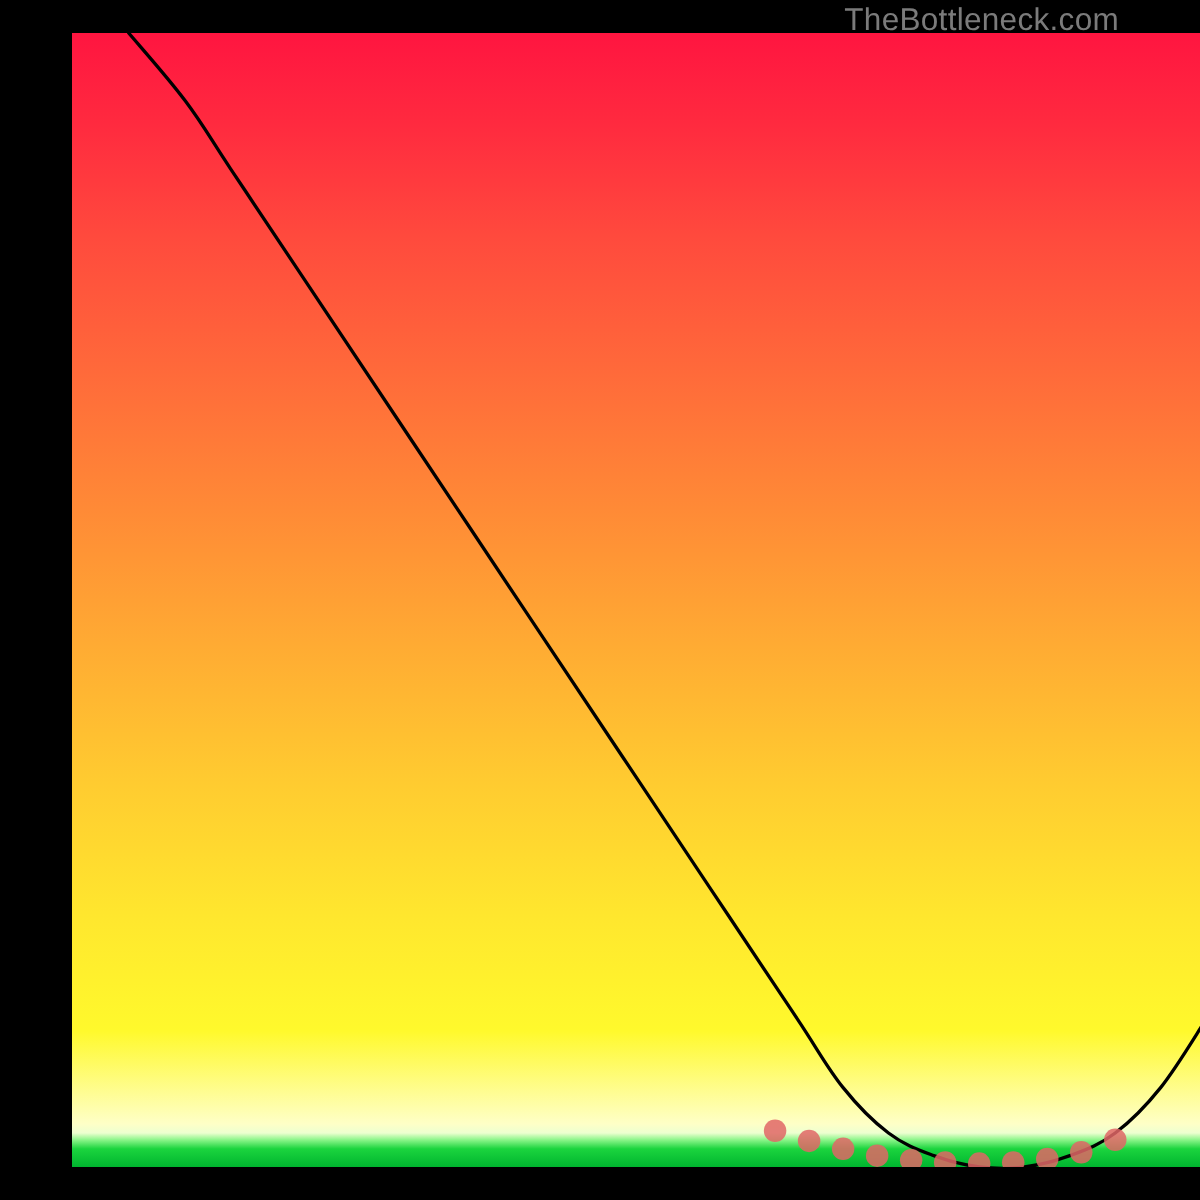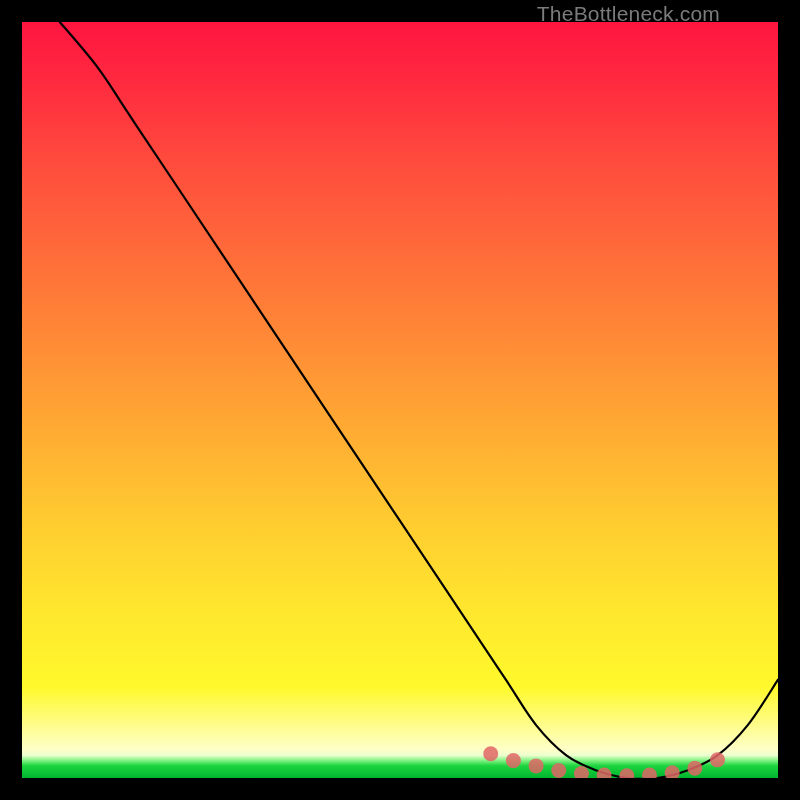--- a/index.html
+++ b/index.html
@@ -9,20 +9,21 @@
     height: 800px;
     background: #000;
     overflow: hidden;
     font-family: Arial, Helvetica, sans-serif;
   }
   .stage {
     position: relative;
     width: 728px;
     height: 800px;
     background: #000;
+    margin-left: 26px;
   }
   .plot-area {
     position: absolute;
     left: 22px;
     top: 22px;
     width: 756px;
     height: 756px;
     
     background: linear-gradient(
       to bottom,

